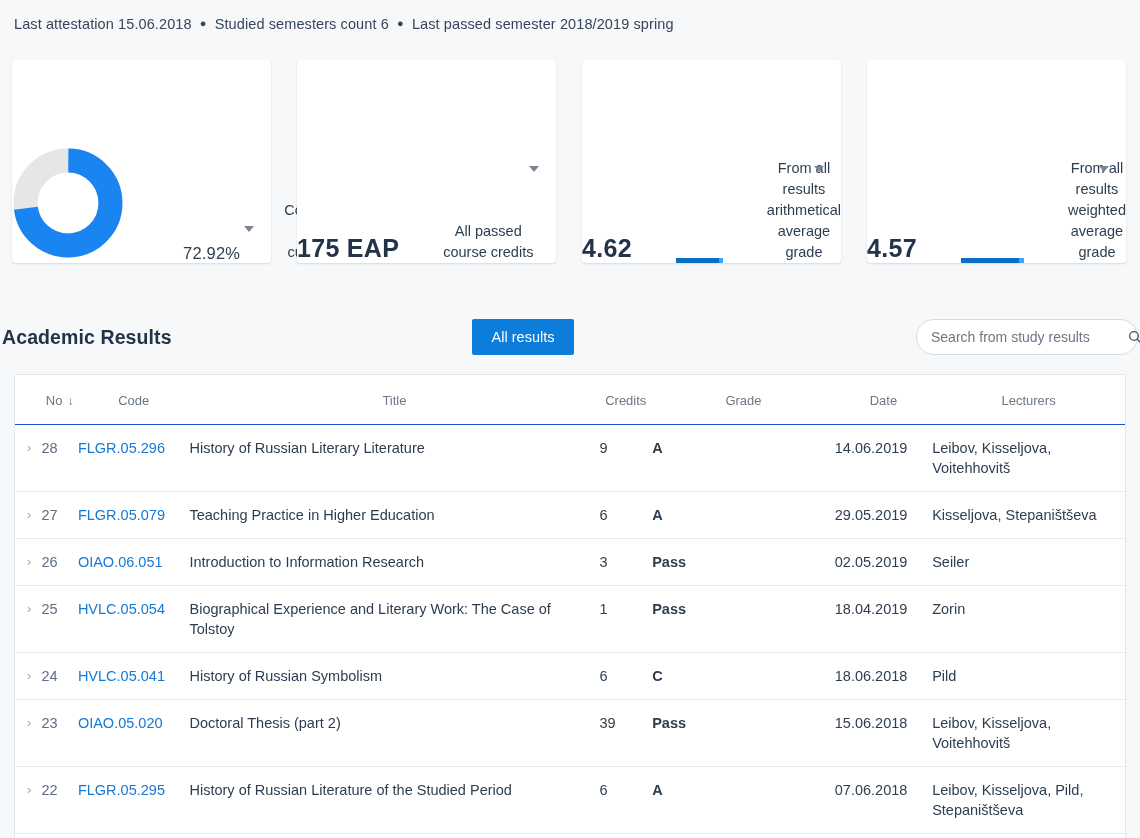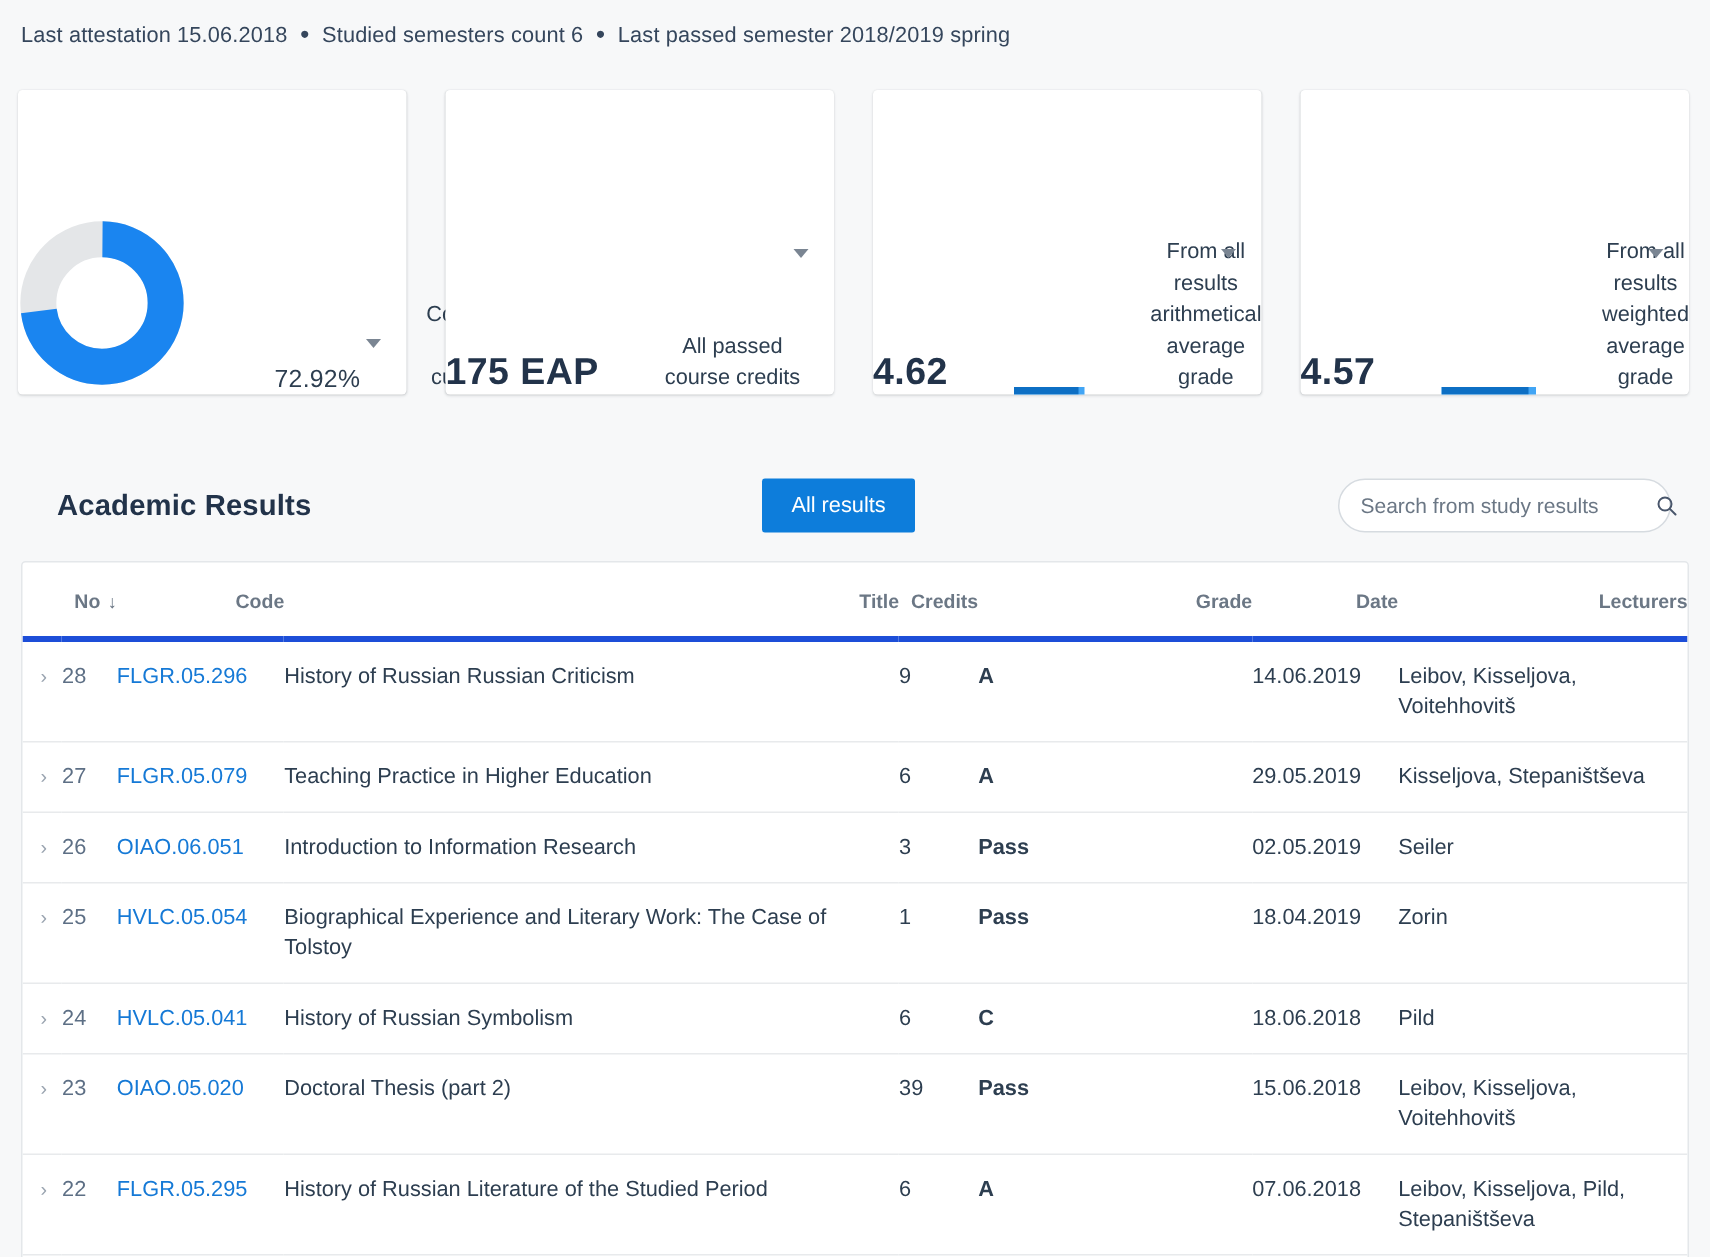--- a/index.html
+++ b/index.html
@@ -100,25 +100,24 @@
     border-left: 5.5px solid transparent;
     border-right: 5.5px solid transparent;
     border-top: 6px solid #7a8592;
   }
   .caret-donut { right: 17px; bottom: 31px; }
   .caret-right { right: 17px; top: 106px; }
 
   
   .results-head {
     margin-top: 52px;
-    padding: 0 26px;
+    padding: 0 2px;
     display: flex;
     align-items: center;
     height: 44px;
-    margin-left: 12px;
   }
   .results-title {
     font-size: 19.5px;
     font-weight: bold;
     color: #22334a;
     letter-spacing: .1px;
   }
   .all-results-btn {
     margin-left: 300px;
     background: #0d7ddb;
@@ -159,25 +158,25 @@
   .table-card {
     margin: 15px 14px 0 14px;
     background: #fff;
     border: 1px solid #e4e7ea;
     border-radius: 3px;
     overflow: hidden;
   }
   table { width: 100%; border-collapse: collapse; table-layout: fixed; }
   thead th {
     font-size: 13px;
-    font-weight: bold;
+    font-weight: normal;
     color: #6b7785;
-    text-align: right;
+    text-align: center;
     padding: 18px 0 16px 0;
-    border-bottom: 4px solid #1d4ed8;
+    border-bottom: 1px solid #1d4ed8;
     vertical-align: middle;
   }
   .c-arrow { width: 26px; }
   .c-no    { width: 36px; }
   .c-code  { width: 110px; }
   .c-title { width: 404px; }
   .c-credits { width: 52px; }
   .c-grade { width: 180px; }
   .c-date  { width: 96px; }
   .c-lect  { width: 190px; }
@@ -298,21 +297,21 @@
         <th>Grade</th>
         <th>Date</th>
         <th>Lecturers</th>
       </tr>
     </thead>
     <tbody id="table-body">
         <tr>
           <td class="cell-chevron">›</td>
           <td class="cell-no">28</td>
           <td class="cell-code"><a>FLGR.05.296</a></td>
-          <td class="cell-title">History of Russian Russian Criticism</td>
+          <td class="cell-title">History of Russian Literary Literature</td>
           <td class="cell-credits">9</td>
           <td class="cell-grade">A</td>
           <td class="cell-date">14.06.2019</td>
           <td class="cell-lect">Leibov, Kisseljova, Voitehhovitš</td>
         </tr>
         <tr>
           <td class="cell-chevron">›</td>
           <td class="cell-no">27</td>
           <td class="cell-code"><a>FLGR.05.079</a></td>
           <td class="cell-title">Teaching Practice in Higher Education</td>

